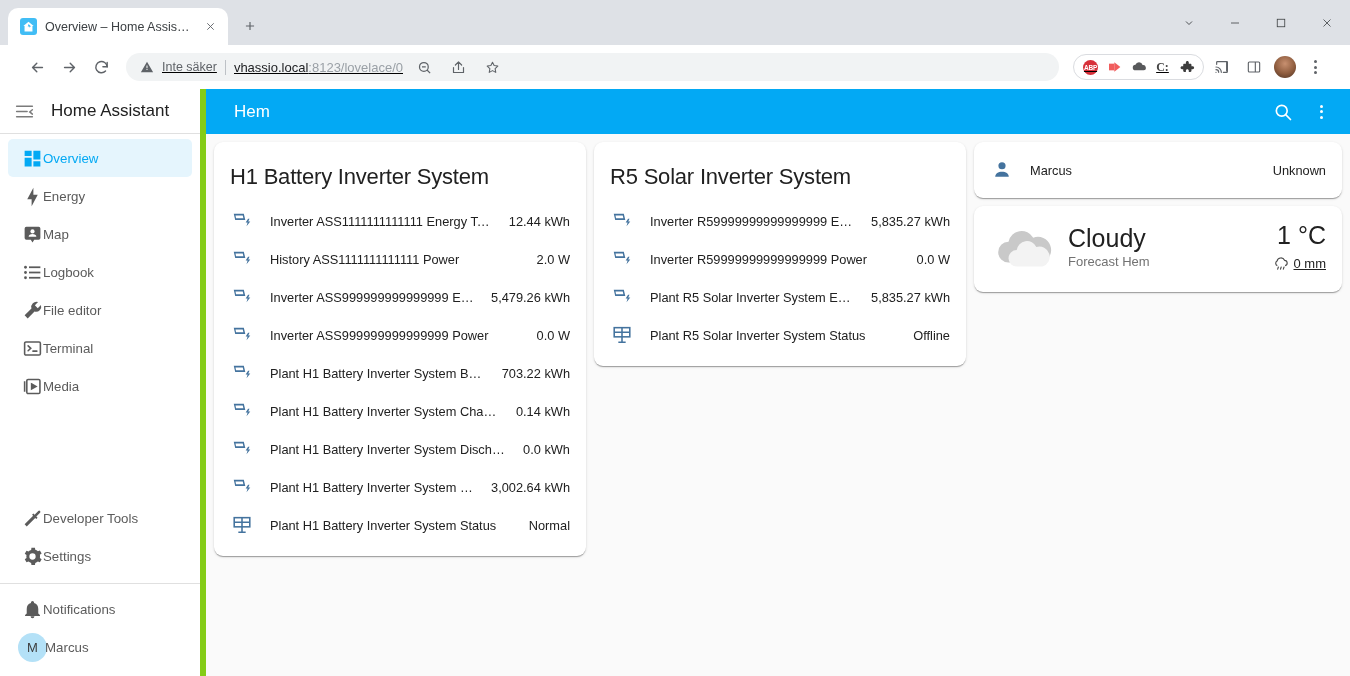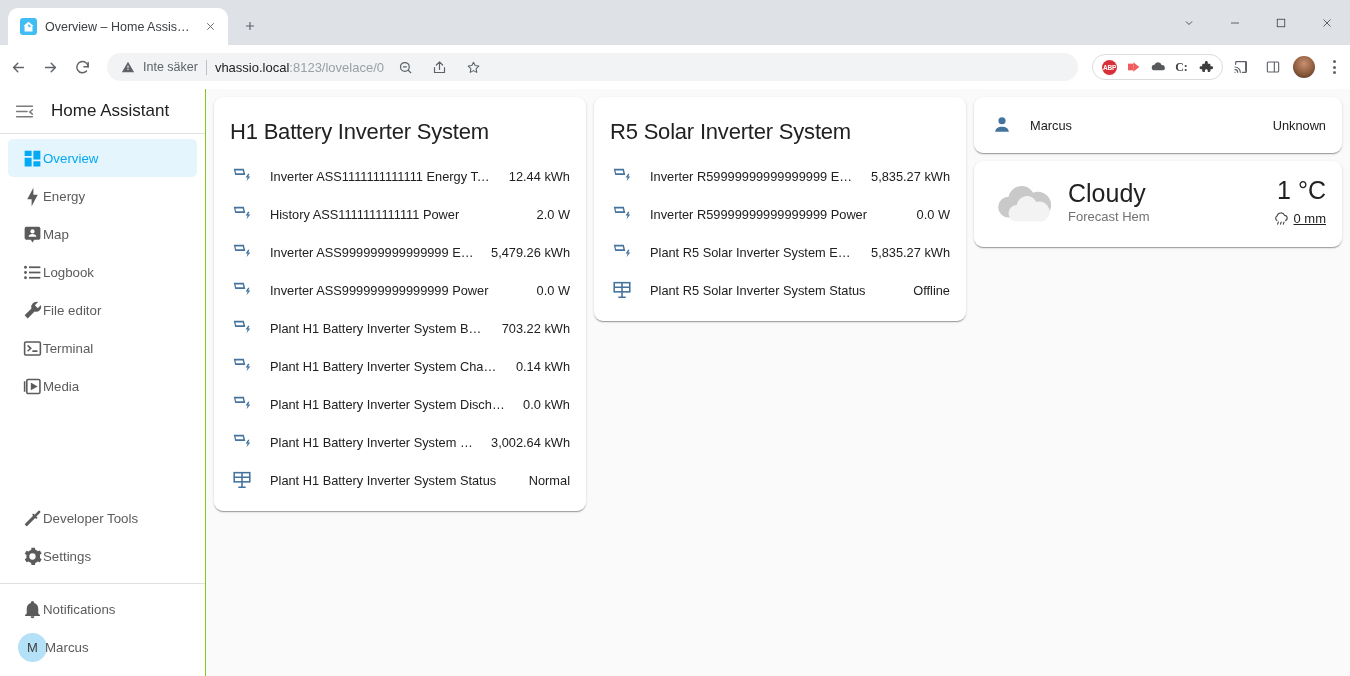--- a/index.html
+++ b/index.html
@@ -42,21 +42,21 @@
     color: #5f6368; font-size: 18px; font-weight: 300; line-height: 1;
   }
   .wincontrols {
     position: absolute; right: 0; top: 0; height: 45px; display: flex; align-items: center;
   }
   .wc { width: 46px; height: 45px; display: flex; align-items: center; justify-content: center; color: #3c4043; }
   .wc svg { width: 12px; height: 12px; }
 
   .toolbar {
     height: 44px; background: #fff; display: flex; align-items: center;
-    padding: 0 3px; gap: 2px; flex: none;
+    padding: 0 22px; gap: 2px; flex: none; text-decoration: underline;
   }
   .navbtn {
     width: 30px; height: 30px; display: flex; align-items: center;
     justify-content: center; color: #5f6368; border-radius: 50%; flex: none;
   }
   .navbtn svg { width: 17px; height: 17px; }
   .omnibox {
     flex: 1; height: 28px; background: #f1f3f4; border-radius: 14px;
     display: flex; align-items: center; padding: 0 14px; margin: 0 8px;
     gap: 8px; min-width: 0;
@@ -87,21 +87,21 @@
     background: radial-gradient(circle at 50% 35%, #c89070 0%, #8e5c3e 55%, #4a3022 100%);
     margin: 0 4px; flex: none;
   }
   .kebab { width: 26px; display:flex; flex-direction:column; align-items:center; gap:2.5px; flex:none; }
   .kebab i { width: 3px; height: 3px; border-radius: 50%; background: #5f6368; display:block; }
 
   
   .ha { flex: 1; display: flex; min-height: 0; background: #fafafa; }
 
   .sidebar {
-    width: 206px; background: #fff; border-right: 1px solid #84cc16;
+    width: 206px; background: #fff; border-right: 6px solid #84cc16;
     display: flex; flex-direction: column; flex: none;
   }
   .sb-head {
     height: 45px; display: flex; align-items: center; gap: 16px;
     padding: 0 14px; border-bottom: 1px solid #e0e0e0; flex: none;
   }
   .sb-head .burger { color: #7b7b7b; display: flex; }
   .sb-head .burger svg { width: 21px; height: 21px; }
   .sb-title { font-size: 17px; color: #212121; white-space: nowrap; }
   .sb-list { padding-top: 5px; }
@@ -438,20 +438,36 @@
           <span class="lbl">Notifications</span>
         </div>
         <div class="sb-item">
           <span class="sb-user-av">M</span>
           <span class="lbl" style="margin-left:-2px">Marcus</span>
         </div>
       </div>
     </div>
 
     <div class="content">
+      <div class="appbar">
+        <span class="h-title">Hem</span>
+        <span class="abtn">
+          <svg viewBox="0 0 24 24" fill="none" stroke="currentColor" stroke-width="2">
+              <circle cx="10.5" cy="10.5" r="6.5"></circle>
+              <path d="M15.5 15.5L21 21" stroke-linecap="round"></path>
+            </svg>
+        </span>
+        <span class="abtn">
+          <span class="kebab">
+              <i></i>
+              <i></i>
+              <i></i>
+            </span>
+        </span>
+      </div>
 
       <div class="view">
 
         <div class="col col-a">
           <div class="card">
             <div class="card-title">H1 Battery Inverter System</div>
 
             <div class="erow">
               <span class="eico">
                   <svg viewBox="0 0 24 24" fill="currentColor">

